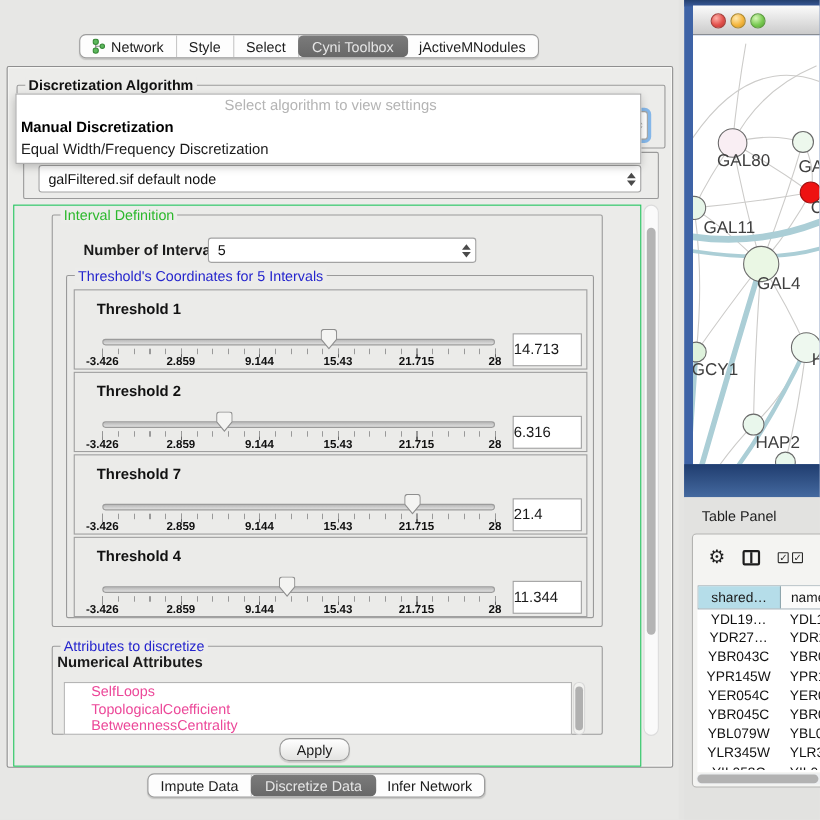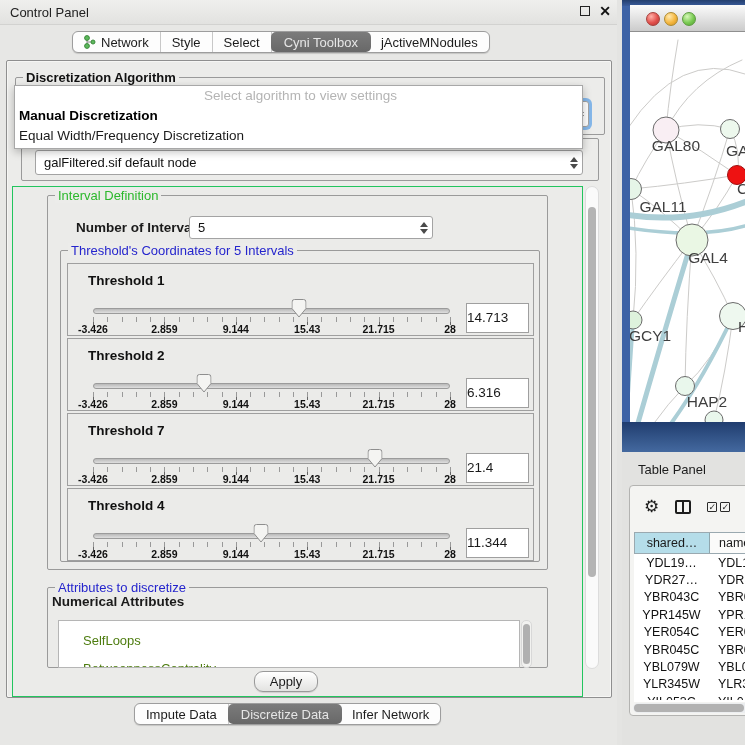--- a/index.html
+++ b/index.html
@@ -56,21 +56,21 @@
   .ticks-major { position:absolute; left:25px; top:53px; width:358px; height:8px;
     background:repeating-linear-gradient(90deg,#666 0 1px,transparent 1px 71.4px); }
   .ticks-minor { position:absolute; left:25px; top:53px; width:358px; height:5px;
     background:repeating-linear-gradient(90deg,#999 0 1px,transparent 1px 14.28px); }
   .ticklabels { position:absolute; left:25px; top:59px; width:357px; height:12px; }
   .ticklab { position:absolute; transform:translateX(-50%); font-size:10.5px; font-weight:bold; color:#111; white-space:nowrap; }
   .thr-value { position:absolute; left:398px; top:39px; width:63px; height:30px; background:#fff; border:1px solid #9f9f9f; font-size:13.5px; text-align:left; line-height:28px; padding-right:12px; }
 
   
   #attr-list { position:absolute; left:10px; top:32px; width:462px; height:48px; background:#fff; border:1px solid #b5b5b5; overflow:hidden; }
-  .attr-item { height:15.5px; line-height:15.5px; padding-left:24px; font-size:13px; color:#4d7c0f; white-space:nowrap;margin-top:12px; }
+  .attr-item { height:15.5px; line-height:15.5px; padding-left:24px; font-size:13px; color:#ec4899; white-space:nowrap; }
   #attr-scroll { position:absolute; left:473px; top:32px; width:11px; height:48px; background:#f2f2f0; border:1px solid #d8d8d8; border-radius:5px; }
   #attr-thumb { position:absolute; left:1px; top:3px; width:7px; height:40px; background:#b0b0b0; border-radius:4px; }
 
   
   #apply-btn { position:absolute; left:247px; top:610px; width:64px; height:21px; border:1px solid #999; border-radius:9px; background:linear-gradient(#fff,#e3e3e1); font-size:13px; text-align:center; line-height:19px; box-shadow:0 1px 1px rgba(0,0,0,.12); }
 
   
   #network-window { position:absolute; left:622px; top:0; width:123px; height:452px; background:#3e63a6; }
   #nw-top { position:absolute; left:0; top:0; width:100%; height:6px; background:linear-gradient(#243f6e,#3a5c9c); }
   #nw-titlebar { position:absolute; left:8px; top:5px; right:0; height:27px; background:linear-gradient(#fbfbfb,#cbcbcb); border-bottom:1px solid #8f8f8f; }
@@ -103,27 +103,20 @@
   #tp-hscroll { position:absolute; left:3px; top:217px; width:124px; height:10px; background:#eceef0; border-radius:5px; }
   #tp-hthumb { position:absolute; left:1px; top:1px; width:110px; height:8px; background:#b2b2b2; border-radius:4px; }
 
   svg text { font-family:"Liberation Sans", sans-serif; }
 </style>
 </head>
 <body>
 
 <div id="control-panel">
 
-  <div id="cp-titlebar">
-    <span id="cp-title">Control Panel</span>
-    <span class="win-icons">
-      <span class="float-icon"></span>
-      <span class="close-icon">✕</span>
-    </span>
-  </div>
 
   <div class="tabstrip" style="left:72px; top:31px;">
     <div class="tab">
       <svg width="12" height="14" viewBox="0 0 12 14">
         <line x1="3" y1="3" x2="3" y2="11" stroke="#8a8a8a" stroke-width="1"></line>
         <line x1="3" y1="7" x2="9" y2="7" stroke="#8a8a8a" stroke-width="1"></line>
         <circle cx="3" cy="3" r="2.4" fill="#5cb85c" stroke="#3a8a3a"></circle>
         <circle cx="3" cy="11" r="2.4" fill="#5cb85c" stroke="#3a8a3a"></circle>
         <circle cx="9" cy="7" r="2" fill="#5cb85c" stroke="#3a8a3a"></circle>
       </svg>
@@ -275,20 +268,21 @@
             <div class="thr-value">11.344</div>
           </div>
         </div>
       </div>
 
       <div class="group" style="left:34px; top:400px; width:501px; height:81px;padding-left:8px;">
         <span class="group-title gt-blue">Attributes to discretize</span>
         <span class="abs" style="left:4px; top:6px; font-weight:bold; font-size:13.5px;">Numerical Attributes</span>
         <div id="attr-list">
             <div class="attr-item">SelfLoops</div>
+            <div class="attr-item">TopologicalCoefficient</div>
             <div class="attr-item">BetweennessCentrality</div>
           </div>
         <div id="attr-scroll">
             <div id="attr-thumb"></div>
           </div>
       </div>
     </div>
 
     <div class="vscroll" style="left:578px; top:125px; width:14px; height:483px;">
       <div class="vthumb" style="top:20px; height:370px;"></div>

